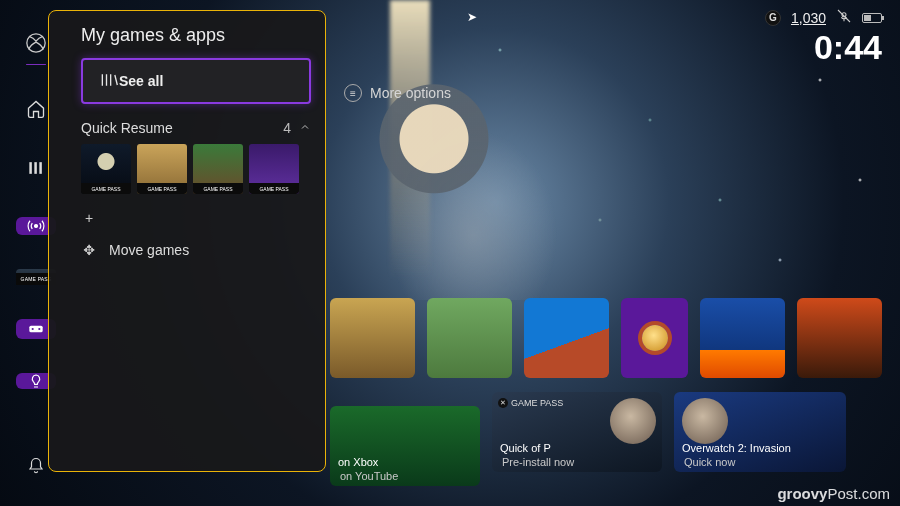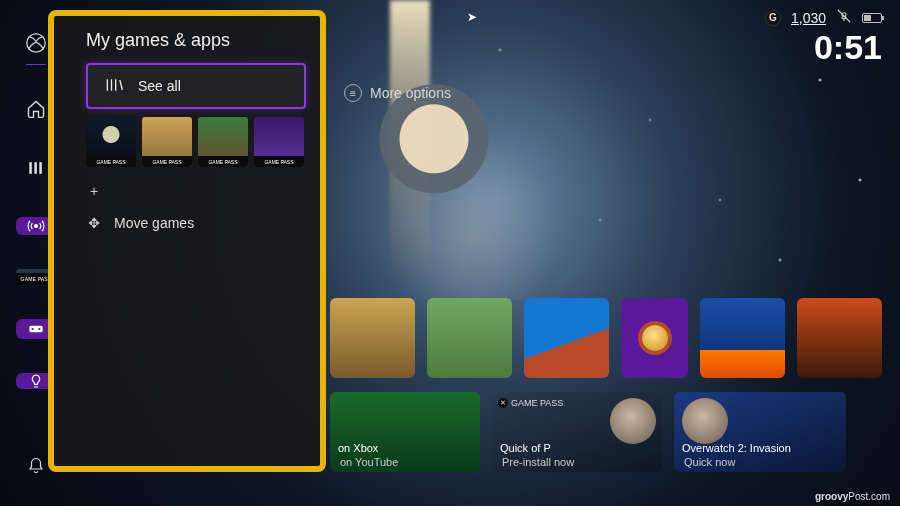--- a/index.html
+++ b/index.html
@@ -43,25 +43,25 @@
   .rail-btn { width:40px; height:40px; border-radius:6px; display:flex; align-items:center; justify-content:center;}
   .rail-btn.purple { background:#5a189a; }
   .rail-thumb { width:40px; height:56px; border-radius:4px; background:linear-gradient(#2b3a4a,#151c24); position:relative;}
   .rail-thumb .gp{position:absolute;bottom:0;left:0;right:0;height:12px;background:#0a0a0a;color:#fff;font-size:5px;display:flex;align-items:center;justify-content:center;letter-spacing:.2px;}
   .rail-spacer{flex:1;}
   .rail-bell{margin-bottom:26px;}
 
   
   .panel { position:absolute; left:48px; top:10px; width:278px; height:462px;
            background:rgba(24,24,26,.95); border-radius:8px; z-index:4;
-           border:6px solid #eab308; padding:14px 14px 10px 32px; }
+           border:1px solid #eab308; padding:14px 14px 10px 32px; }
   .panel-title { font-size:18px; font-weight:400; color:#eee; margin-bottom:12px;}
   .see-all { height:46px; border:2px solid #8a3ae0; border-radius:4px; background:#222225;
-             display:flex; align-items:center; gap:14px; padding:0 16px; color:#eee; font-size:14px;
-             box-shadow:0 0 8px rgba(138,58,224,.4);}
+             display:flex; align-items:center; padding:0 16px; color:#eee; font-size:14px;
+             box-shadow:0 0 8px rgba(138,58,224,.4);font-weight:bold;}
   .qr-head { display:flex; align-items:center; justify-content:space-between; margin-top:16px; font-size:14px; color:#ddd;}
   .qr-head .right{ display:flex; align-items:center; gap:8px; color:#bbb;}
   .qr-grid { display:flex; gap:6px; margin-top:8px;}
   .qr-tile { width:50px; height:50px; border-radius:3px; position:relative; overflow:hidden;}
   .qr-tile .gp{position:absolute;bottom:0;left:0;right:0;height:11px;background:#0b0b0b;color:#fff;font-size:5px;display:flex;align-items:center;justify-content:center;}
   .qr1{background:radial-gradient(circle at 50% 35%,#d4cfb0 0 8px,transparent 9px),linear-gradient(#0f1a2a,#060a12);}
   .qr2{background:linear-gradient(#caa45a,#8a6a34);}
   .qr3{background:linear-gradient(#3a7a3a,#6a4a2a);}
   .qr4{background:linear-gradient(#3a1a6a,#6030a0);}
   .panel-item{display:flex;align-items:center;gap:12px;margin-top:16px;color:#ddd;font-size:14px;}
@@ -104,25 +104,25 @@
 
   .aoe{background:linear-gradient(#c9a552,#7a5a2a);} 
   .mc{background:linear-gradient(#70a860,#4d7a3e);} 
   .forza{background:linear-gradient(160deg,#1278d4 0 55%,#b74a28 55%);} 
   .medal{background:#5a189a; display:flex;align-items:center;justify-content:center;}
   .medal .m{width:26px;height:26px;border-radius:50%;background:radial-gradient(circle at 45% 40%,#ffe08a,#c98a1a);box-shadow:0 0 0 4px #b44a2a;}
   .hw{background:linear-gradient(#1a4ea8,#0a2a68);} 
   .hw::after{content:"";position:absolute;left:0;right:0;bottom:0;height:28px;background:linear-gradient(#ff7a00,#e04a00);}
   .jedi{background:linear-gradient(#cf4a1a,#3a1a0a);} 
 
-  .xbox2{background:linear-gradient(#1a6a2a,#0a3a1a);} 
+  .xbox2{background:linear-gradient(#1a6a2a,#0a3a1a);margin-top:14px;} 
   .lies{background:linear-gradient(160deg,#2a3a50,#0d1622);} 
   .ow{background:linear-gradient(160deg,#1a3a80,#0a1636);} 
 
-  .watermark{position:absolute;right:10px;bottom:4px;z-index:5;color:rgba(255,255,255,.85);font-size:10px;font-weight:500;}
+  .watermark{position:absolute;right:10px;bottom:4px;z-index:5;color:rgba(255,255,255,.85);font-size:15px;font-weight:500;}
   .watermark b{font-weight:600;}
 
   
   .face{position:absolute;right:6px;top:6px;width:46px;height:46px;border-radius:50%;
         background:radial-gradient(circle at 45% 40%, #c9b8a2, #6a5a4e);}
 </style>
 </head>
 <body>
 
 <div class="cursor">➤</div>
@@ -180,20 +180,31 @@
   <div class="panel-title">My games &amp; apps</div>
   <div class="see-all">
     <span>
       <svg width="20" height="18" viewBox="0 0 24 20" fill="none" stroke="#e6e6e6" stroke-width="1.6">
           <path d="M4 3v14M9 3v14M14 3v14M19 4l3 12"></path>
         </svg>
     </span>
     <span>See all</span>
   </div>
 
+  <div class="qr-head">
+    <span>Quick Resume</span>
+    <span class="right">
+      <span>4</span>
+      <span>
+        <svg width="12" height="12" viewBox="0 0 24 24" fill="none" stroke="#bbb" stroke-width="2">
+            <path d="M6 15l6-6 6 6"></path>
+          </svg>
+      </span>
+    </span>
+  </div>
   <div class="qr-grid">
     <div class="qr-tile qr1">
         <div class="gp">GAME PASS</div>
       </div>
     <div class="qr-tile qr2">
         <div class="gp">GAME PASS</div>
       </div>
     <div class="qr-tile qr3">
         <div class="gp">GAME PASS</div>
       </div>
@@ -222,21 +233,21 @@
   <span class="mic">
     <svg width="16" height="16" viewBox="0 0 24 24" fill="none" stroke="#ccc" stroke-width="1.6">
         <circle cx="12" cy="10" r="3"></circle>
         <path d="M8 14a5 5 0 0 0 8 0M12 17v3M3 3l18 18"></path>
       </svg>
   </span>
   <span class="bat">
       <span class="fill"></span>
     </span>
 </div>
-<div class="clock">0:51</div>
+<div class="clock">0:44</div>
 
 <div class="astro"></div>
 
 <div class="row row1">
   <div class="tile w90 aoe"></div>
   <div class="tile w90 mc"></div>
   <div class="tile w90 forza"></div>
   <div class="tile w70 medal">
       <div class="m"></div>
     </div>

